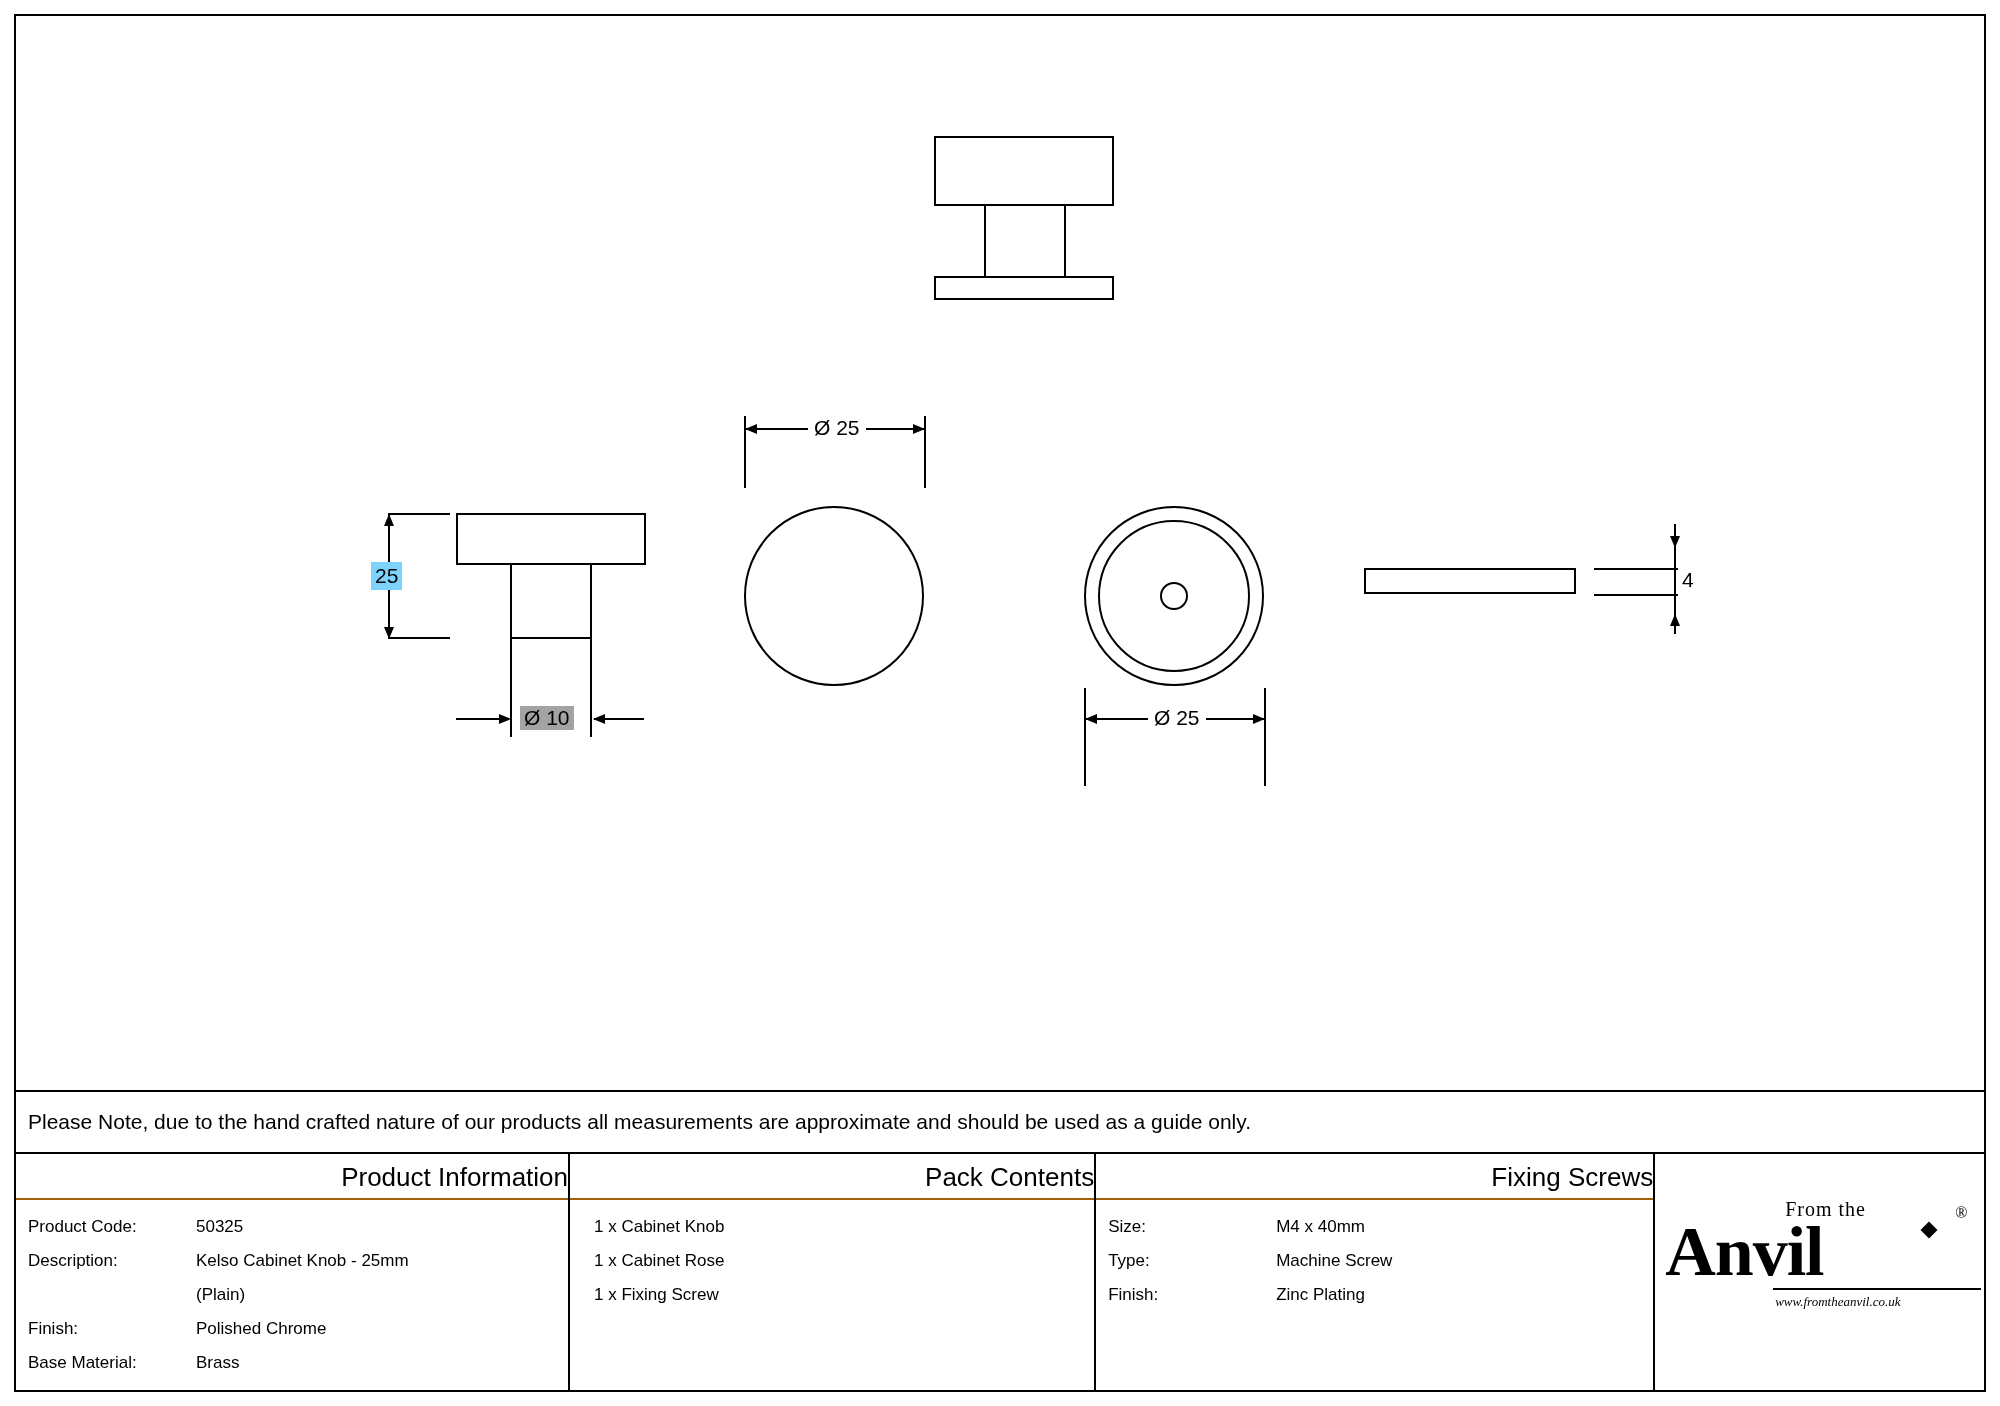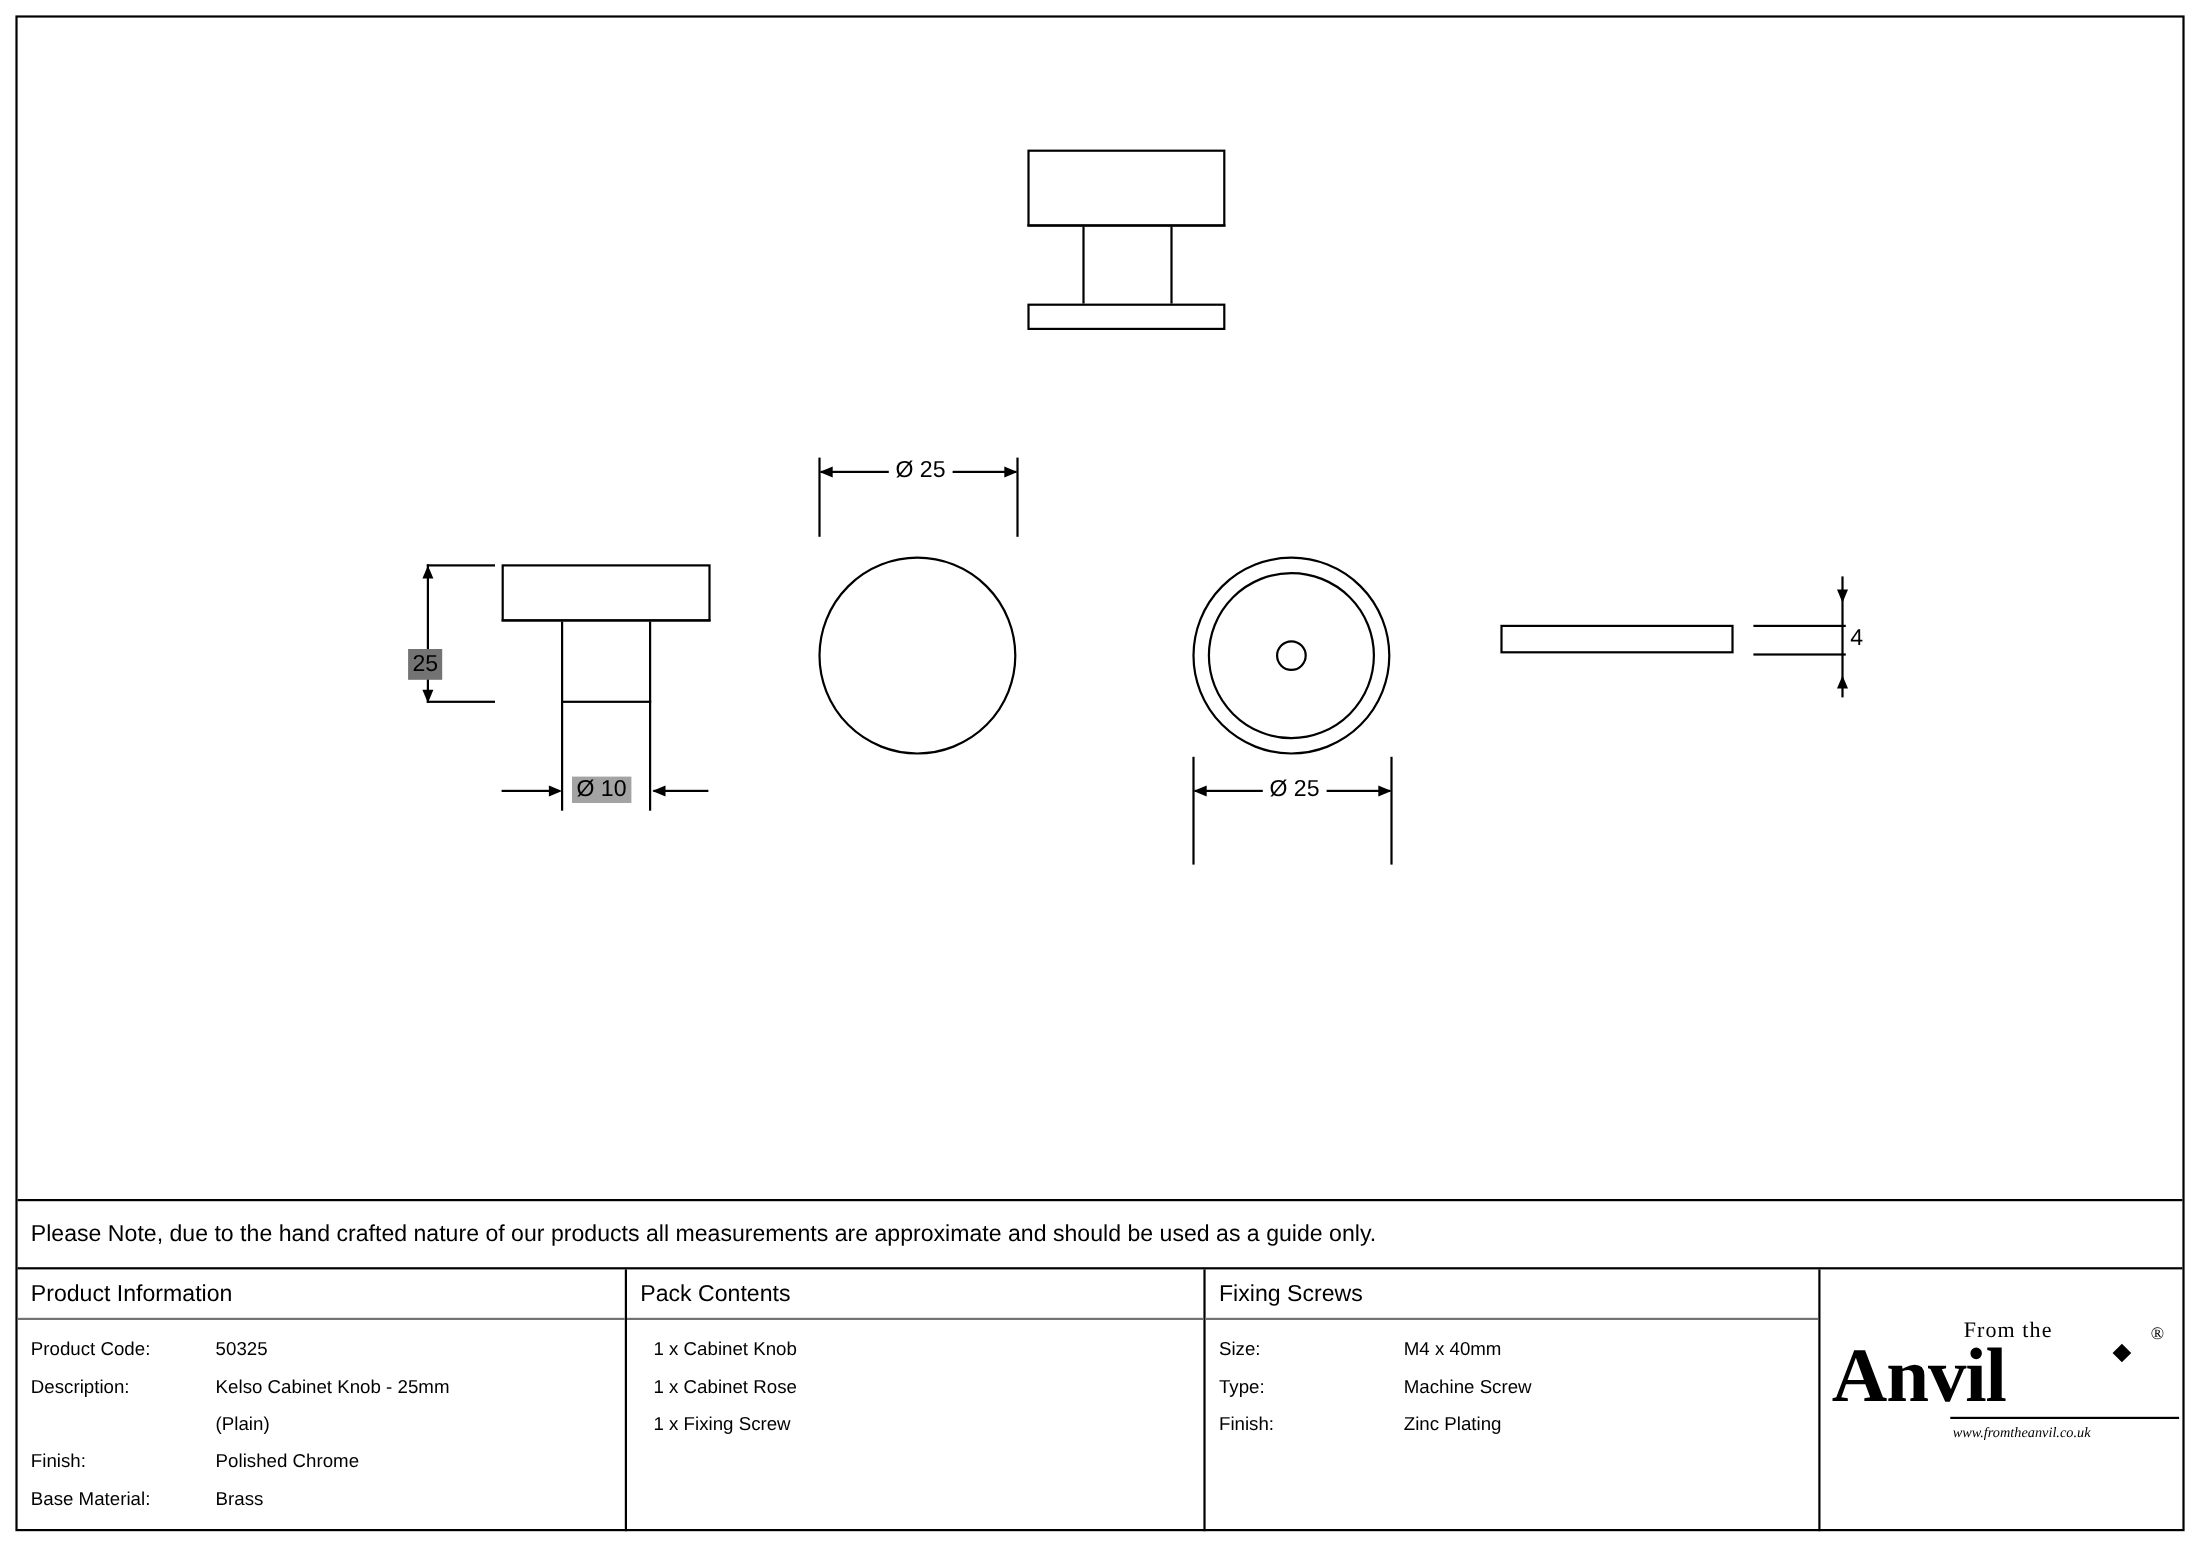--- a/index.html
+++ b/index.html
@@ -119,23 +119,24 @@
     padding: 0;
   }
   .col-prod { width: 556px; border-right: 2px solid #000000; }
   .col-pack { width: 528px; border-right: 2px solid #000000; }
   .col-fix  { width: 561px; border-right: 2px solid #000000; }
   .col-logo { width: 330px; }
   .col-head {
     height: 46px;
     line-height: 46px;
     padding-left: 12px;
-    font-size: 21px;
-    border-bottom: 2px solid #737373;
-    box-sizing: border-box;
+    font-size: 26px;
+    border-bottom: 2px solid #a16207;
+    box-sizing: border-box;
+    text-align: right;
   }
   .col-body {
     padding: 10px 0 0 12px;
     font-size: 17px;
   }
   .kv {
     display: flex;
     line-height: 34px;
   }
   .kv .k { width: 168px; flex: none; }
@@ -240,21 +241,21 @@
       <div class="ln vline" style="left:574px; top:549px; height:74px;"></div>
       <div class="ln hline" style="left:494px; top:621px; width:82px;"></div>
     </div>
 
     <div>
       <div class="ln vline" style="left:372px; top:497px; height:126px;"></div>
       <div class="ln hline" style="left:372px; top:497px; width:62px;"></div>
       <div class="ln hline" style="left:372px; top:621px; width:62px;"></div>
       <div class="arrow arr-up" style="left:368px; top:498px;"></div>
       <div class="arrow arr-down" style="left:368px; top:611px;"></div>
-      <div class="dimtext" style="left:355px; top:546px; background:#737373; padding:2px 4px;margin-top:28px;">25</div>
+      <div class="dimtext" style="left:355px; top:546px; background:#7dd3fc; padding:2px 4px;">25</div>
     </div>
 
     <div>
       <div class="ln vline" style="left:494px; top:623px; height:98px;"></div>
       <div class="ln vline" style="left:574px; top:623px; height:98px;"></div>
       <div class="ln hline" style="left:440px; top:702px; width:50px;"></div>
       <div class="ln hline" style="left:578px; top:702px; width:50px;"></div>
       <div class="arrow arr-right" style="left:483px; top:698px;"></div>
       <div class="arrow arr-left" style="left:577px; top:698px;"></div>
       <div class="dimtext" style="left:504px; top:690px; background:#a3a3a3; padding:0 4px;">Ø 10</div>

